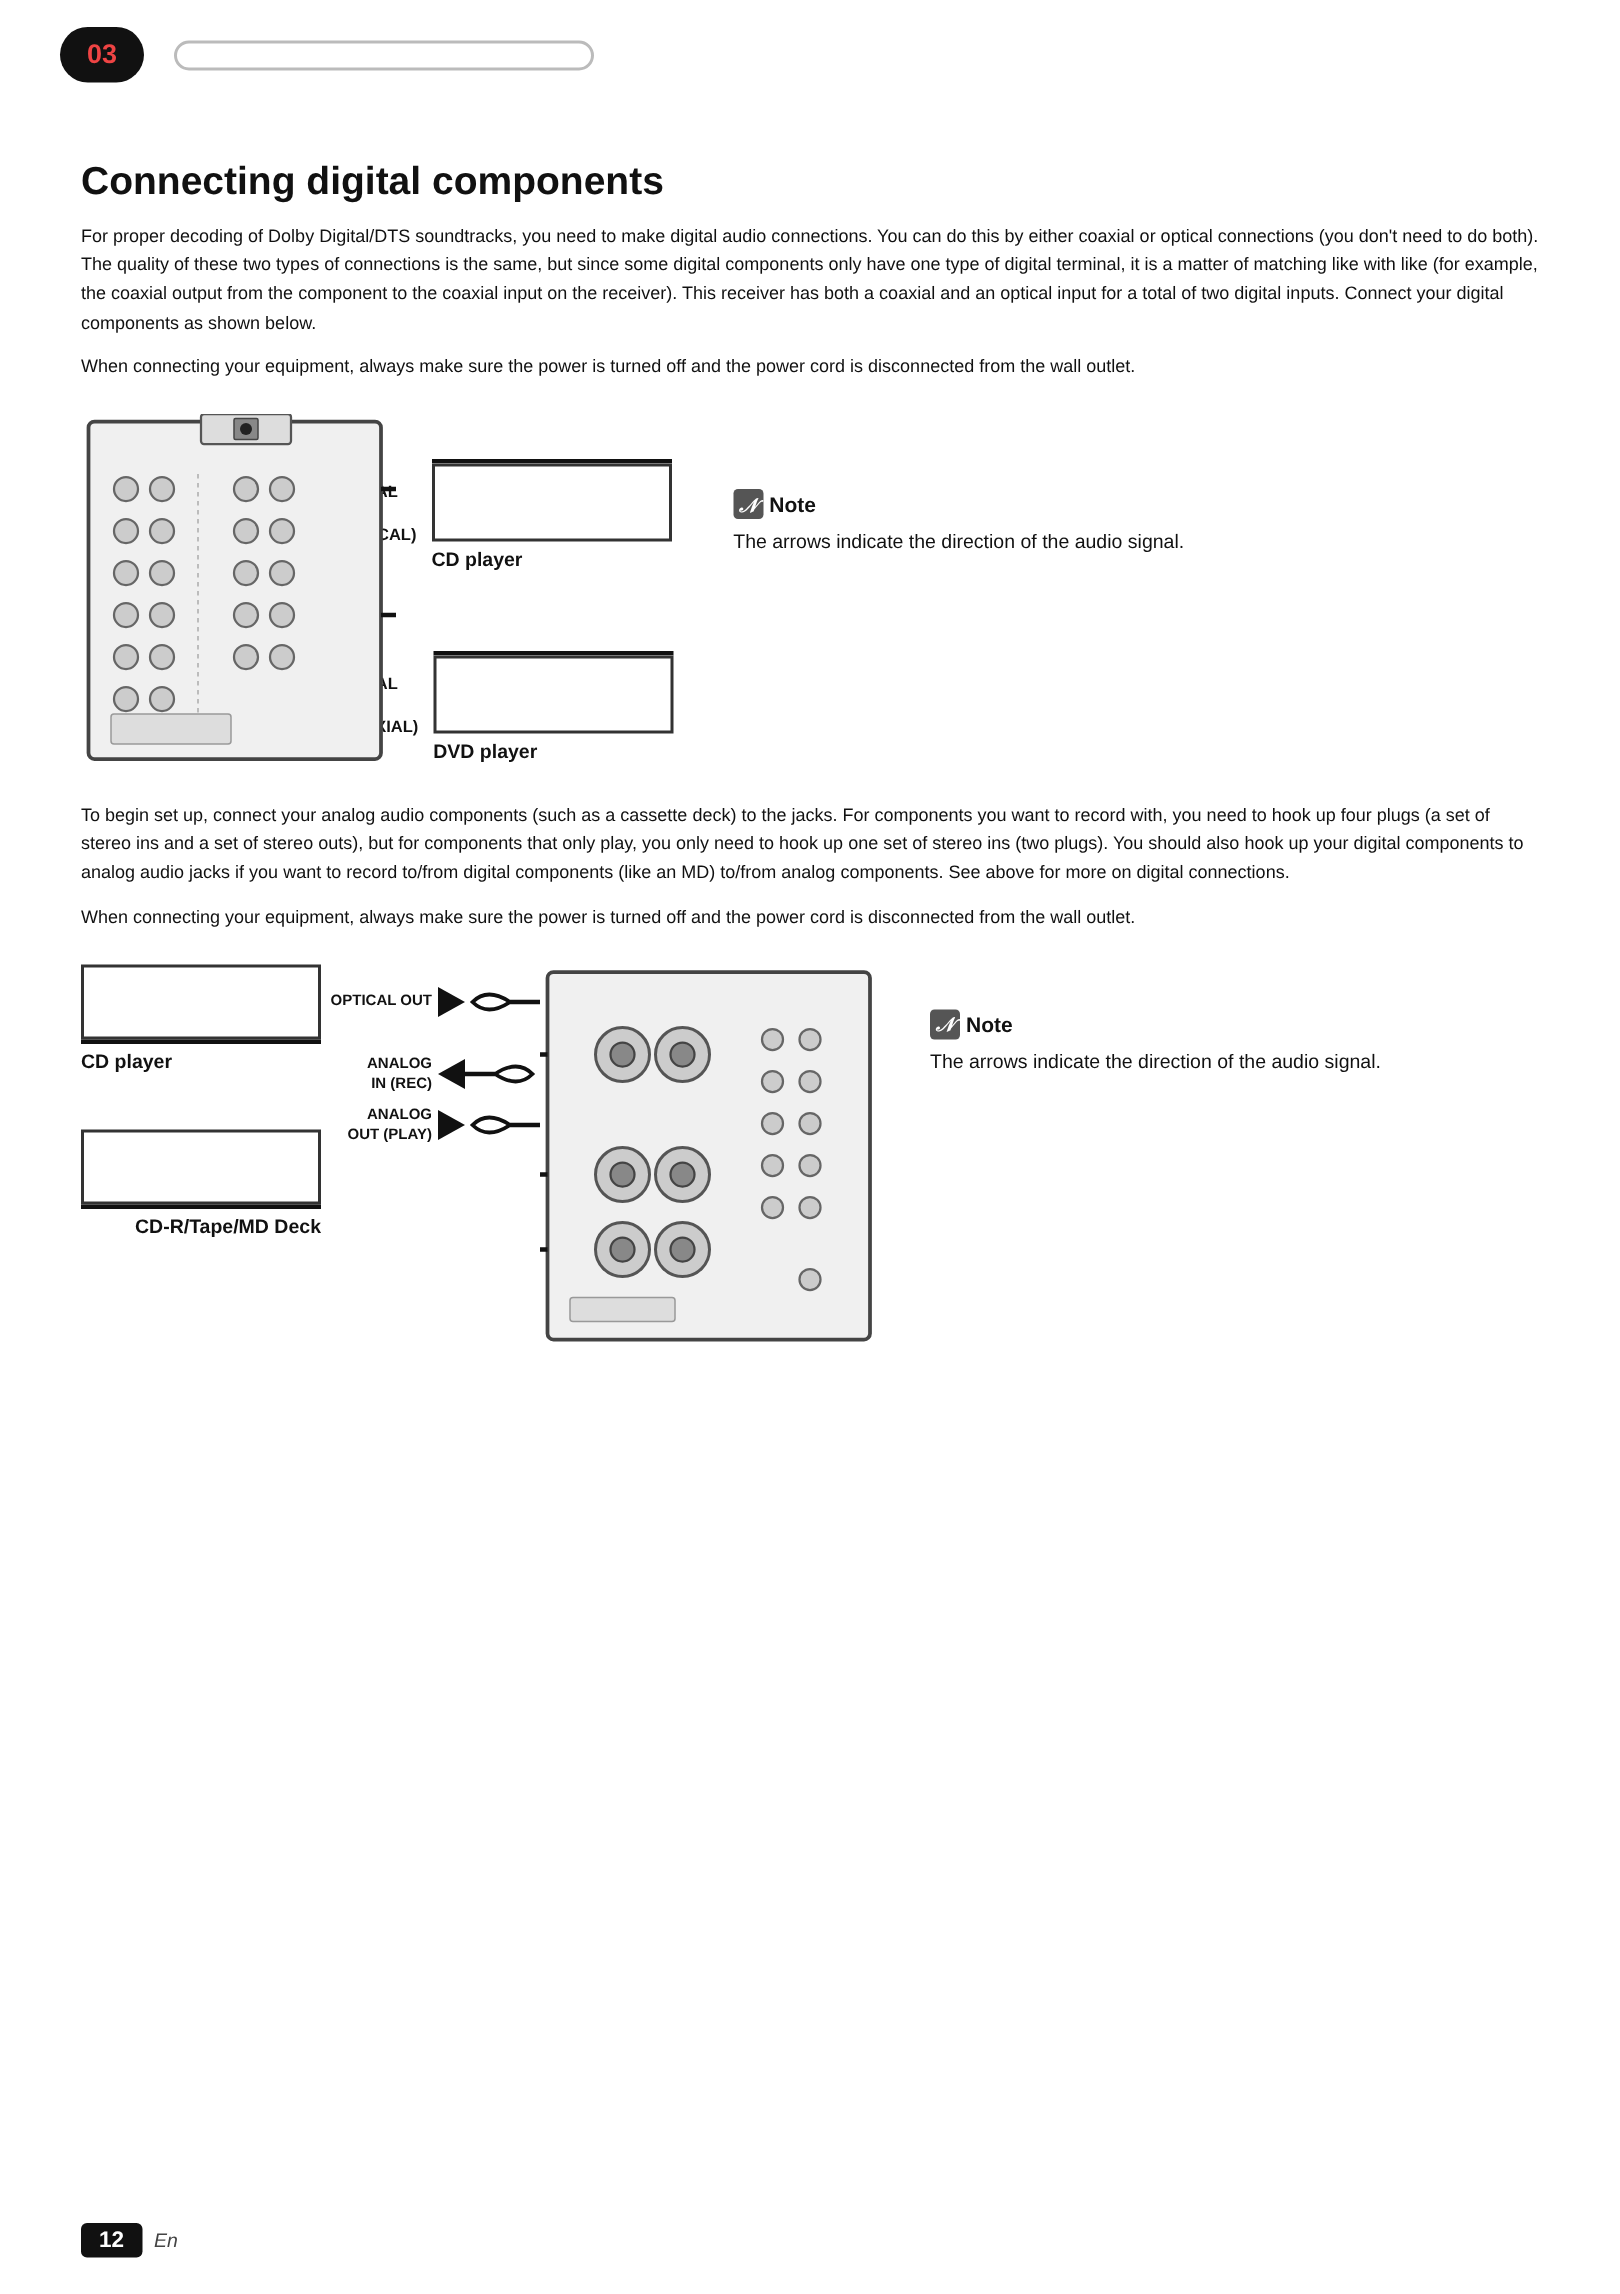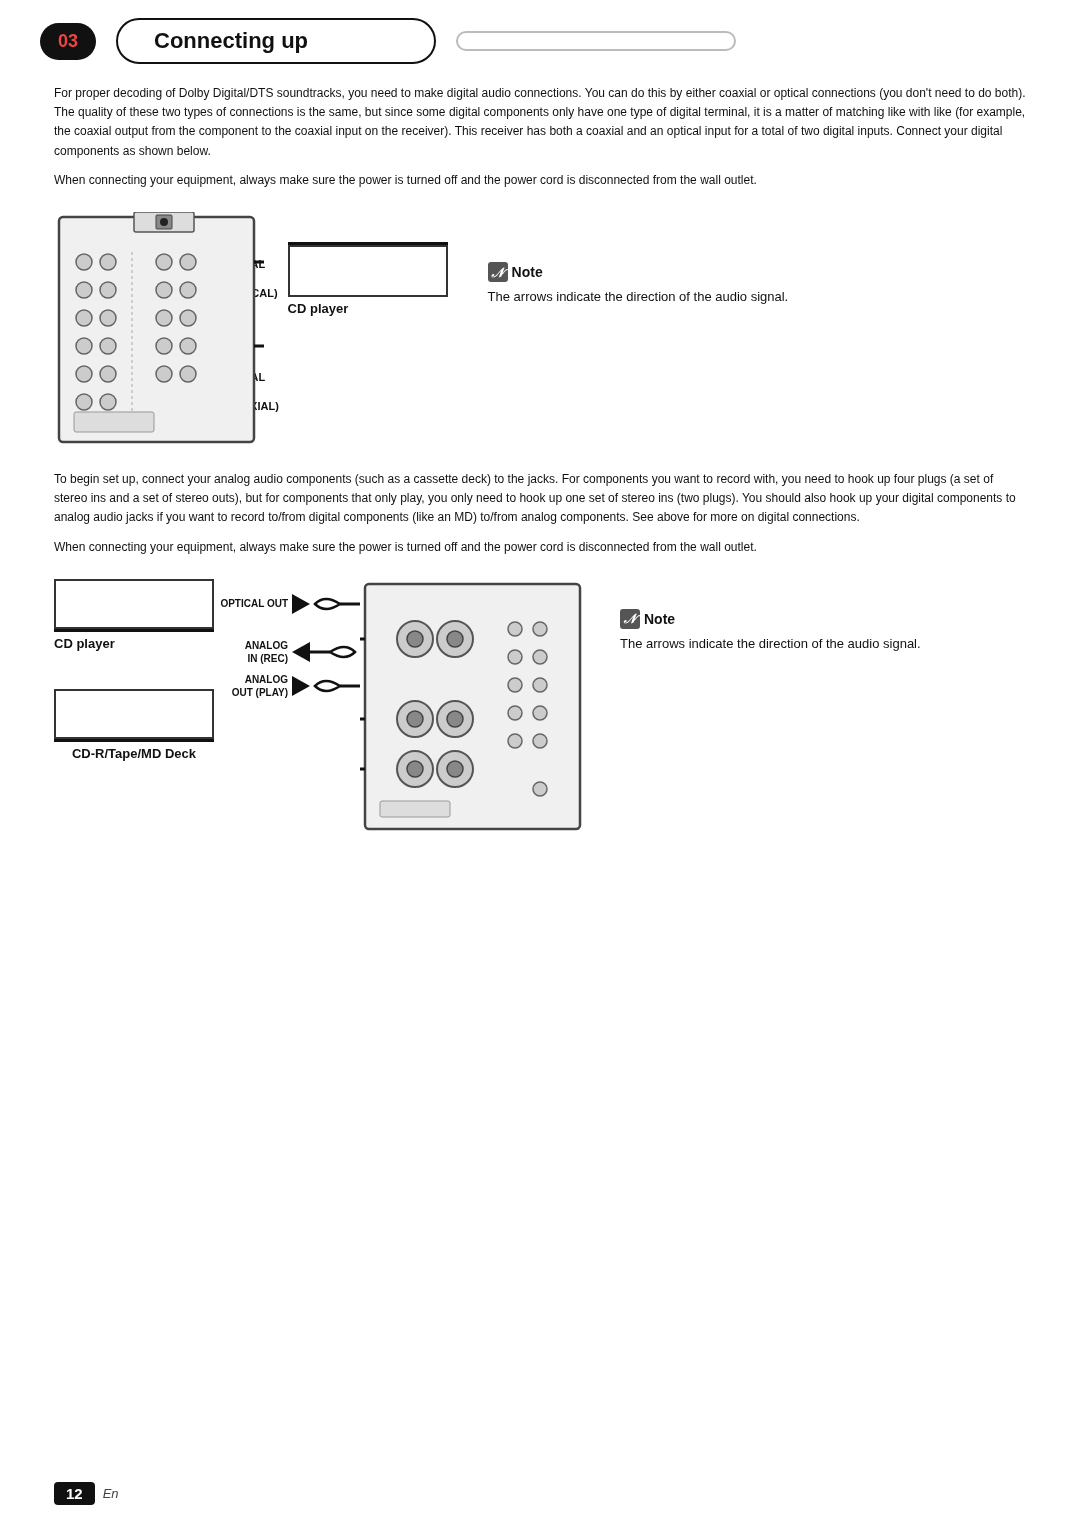--- a/index.html
+++ b/index.html
@@ -127,26 +127,26 @@
     
     .svg-diagram {
       display: block;
     }
   </style>
 </head>
 <body>
 
 <div class="header-bar">
   <span class="chapter-badge">03</span>
-  <span class="chapter-title-box">Connecting up</span>
   <span class="chapter-title-box" style="border-color:#bbb; color:#bbb; min-width:280px;"></span>
 </div>
 
 <div class="main-content">
 
+  <div class="section-heading">Connecting digital components</div>
 
   <p class="body-text">For proper decoding of Dolby Digital/DTS soundtracks, you need to make digital audio connections. You can do this by either coaxial or optical connections (you don't need to do both). The quality of these two types of connections is the same, but since some digital components only have one type of digital terminal, it is a matter of matching like with like (for example, the coaxial output from the component to the coaxial input on the receiver). This receiver has both a coaxial and an optical input for a total of two digital inputs. Connect your digital components as shown below.</p>
   <p class="body-text">When connecting your equipment, always make sure the power is turned off and the power cord is disconnected from the wall outlet.</p>
 
   <div class="digital-diagram">
 
     <div class="digital-left">
       <svg width="210" height="240" class="svg-diagram">
 
         <rect x="5" y="5" width="195" height="225" rx="4" ry="4" fill="#f0f0f0" stroke="#444" stroke-width="2.5"></rect>
@@ -216,20 +216,25 @@
       <div style="display:flex; align-items:center;">
 
         <div style="width:0;height:0;border-top:11px solid transparent;border-bottom:11px solid transparent;border-right:20px solid #111;margin-right:8px;"></div>
 
         <div style="font-size:11px;font-weight:bold;line-height:1.3;margin-right:10px;text-align:left;">
           <span>DIGITAL</span><br>
           <span>OUT</span><br>
           <span>(COAXIAL)</span>
         </div>
 
+        <div style="display:flex;flex-direction:column;align-items:flex-start;">
+          <div style="height:3px;width:160px;background:#111;margin-bottom:0;"></div>
+          <div style="width:160px;height:52px;border:2.5px solid #333;background:#fff;margin-top:0;"></div>
+          <div style="font-size:13px;font-weight:bold;margin-top:4px;">DVD player</div>
+        </div>
       </div>
     </div>
 
     <div class="note-box" style="margin-left:40px; margin-top:10px; align-self:flex-start; padding-top:40px;">
       <div class="note-title">
         <span class="note-icon">𝒩</span>
         <span>Note</span>
       </div>
       <div style="font-size:13px; line-height:1.5;">The arrows indicate the direction of the audio signal.</div>
     </div>
@@ -242,21 +247,21 @@
   <div style="display:flex; align-items:flex-start; margin: 22px 0 18px 0; gap:0;">
 
     <div style="display:flex;flex-direction:column;gap:38px;flex-shrink:0;">
 
       <div style="display:flex;flex-direction:column;align-items:flex-start;">
         <div style="width:160px;height:50px;border:2.5px solid #333;background:#fff;"></div>
         <div style="height:3px;width:160px;background:#111;"></div>
         <div style="font-size:13px;font-weight:bold;margin-top:4px;">CD player</div>
       </div>
 
-      <div style="display:flex;flex-direction:column;align-items:center;">
+      <div style="display:flex;flex-direction:column;align-items:flex-end;">
         <div style="width:160px;height:50px;border:2.5px solid #333;background:#fff;"></div>
         <div style="height:3px;width:160px;background:#111;"></div>
         <div style="font-size:13px;font-weight:bold;margin-top:4px;">CD-R/Tape/MD Deck</div>
       </div>
     </div>
 
     <div style="display:flex;flex-direction:column;justify-content:space-around;gap:0;margin-left:4px;padding-top:10px;">
 
       <div style="display:flex;align-items:center;margin-bottom:18px;">
         <div style="font-size:10px;font-weight:bold;line-height:1.3;min-width:70px;text-align:right;margin-right:4px;">

